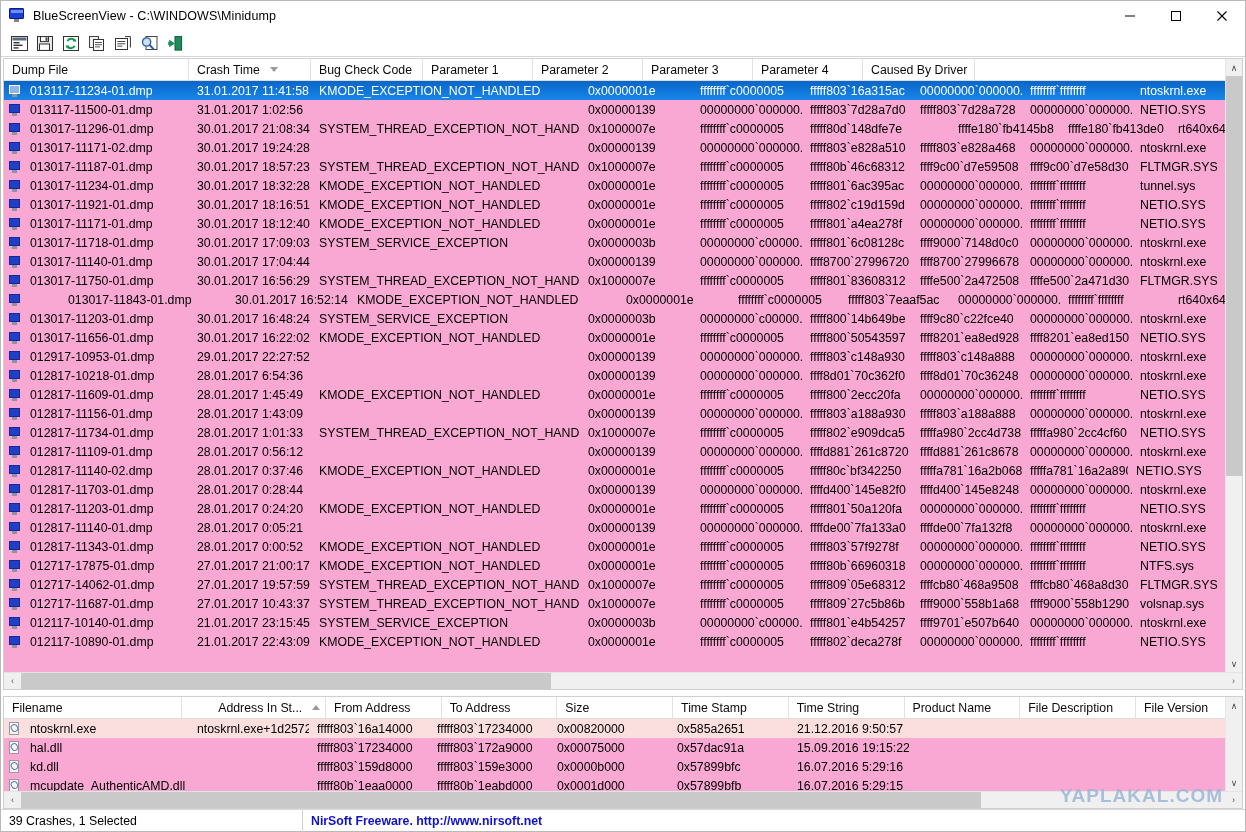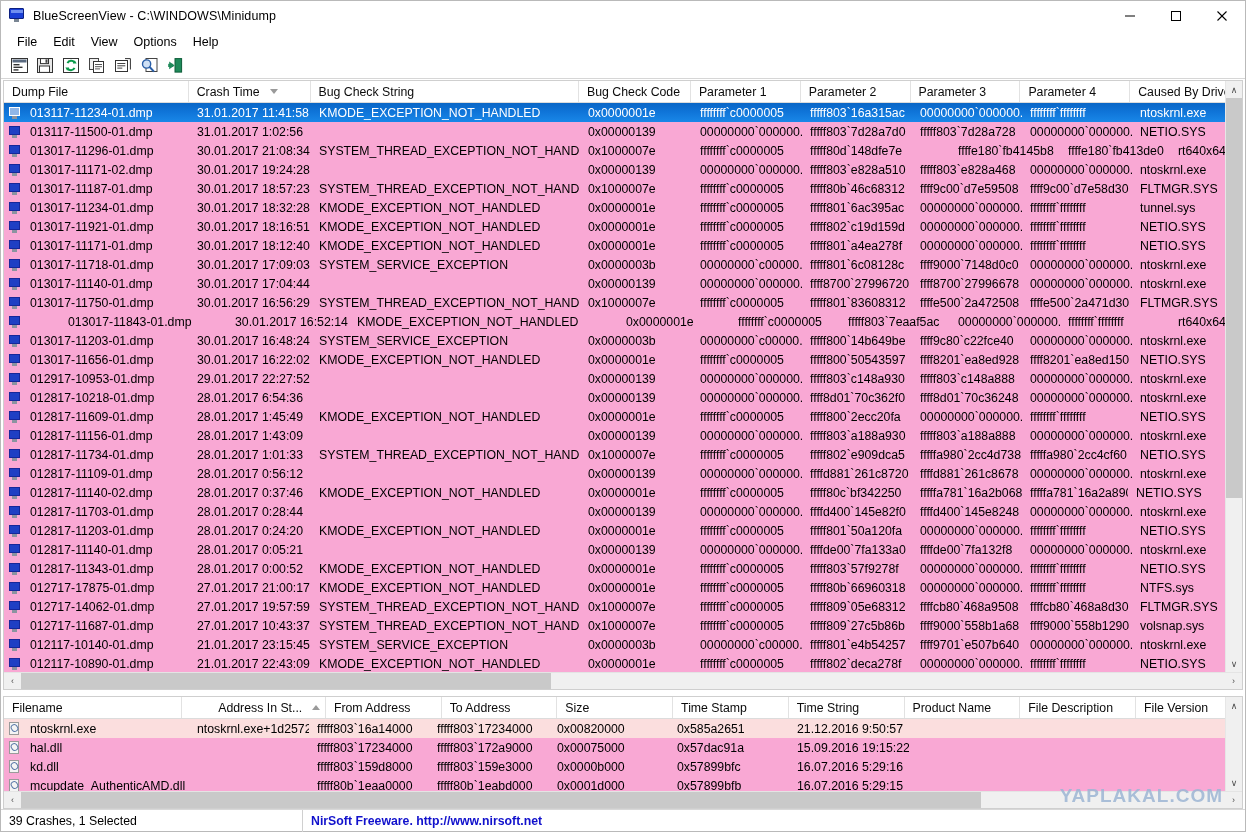--- a/index.html
+++ b/index.html
@@ -254,27 +254,20 @@
       </div>
       <div class="win-btn">
         <svg width="12" height="12" viewBox="0 0 12 12">
             <line x1="1.5" y1="1.5" x2="10.5" y2="10.5" stroke="#000" stroke-width="1.1"></line>
             <line x1="10.5" y1="1.5" x2="1.5" y2="10.5" stroke="#000" stroke-width="1.1"></line>
           </svg>
       </div>
     </div>
   </div>
 
-  <div class="menubar">
-    <div class="menu-item">File</div>
-    <div class="menu-item">Edit</div>
-    <div class="menu-item">View</div>
-    <div class="menu-item">Options</div>
-    <div class="menu-item">Help</div>
-  </div>
 
   <div class="toolbar">
     <div class="tb-btn">
       <svg width="17" height="15" viewBox="0 0 17 15">
         <rect x="0.5" y="0.5" width="16" height="14" fill="#ffffff" stroke="#333"></rect>
         <rect x="1.5" y="1.5" width="14" height="3" fill="#5a6a80"></rect>
         <rect x="2.5" y="6" width="6" height="1.4" fill="#333"></rect>
         <rect x="2.5" y="8.6" width="9" height="1.4" fill="#333"></rect>
         <rect x="2.5" y="11.2" width="5" height="1.4" fill="#333"></rect>
       </svg>
@@ -331,23 +324,20 @@
   </div>
 
   <div class="listview" id="crash-list" style="flex:1 1 auto; margin:1px 2px 0 2px;">
     <div class="lv-header" id="crash-head">
         <div class="lv-th" style="width: 185px;">
           <span>Dump File</span>
         </div>
         <div class="lv-th" style="width: 122px; align-items: center;">
           <span>Crash Time</span>
           <span class="sort-ind"></span>
-        </div>
-        <div class="lv-th" style="width: 269px;">
-          <span>Bug Check String</span>
         </div>
         <div class="lv-th" style="width: 112px;">
           <span>Bug Check Code</span>
         </div>
         <div class="lv-th" style="width: 110px;">
           <span>Parameter 1</span>
         </div>
         <div class="lv-th" style="width: 110px;">
           <span>Parameter 2</span>
         </div>

